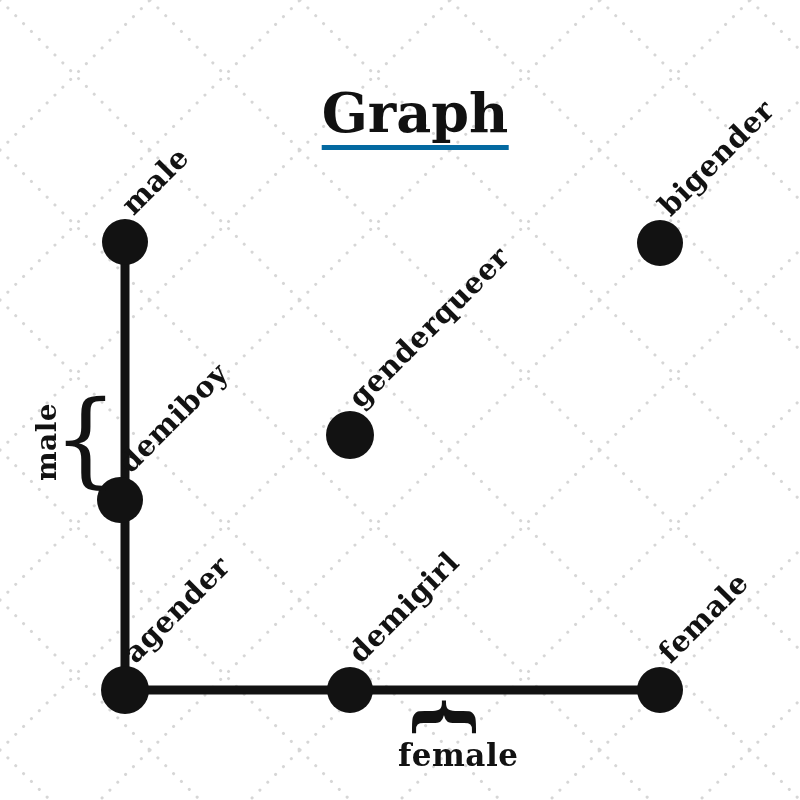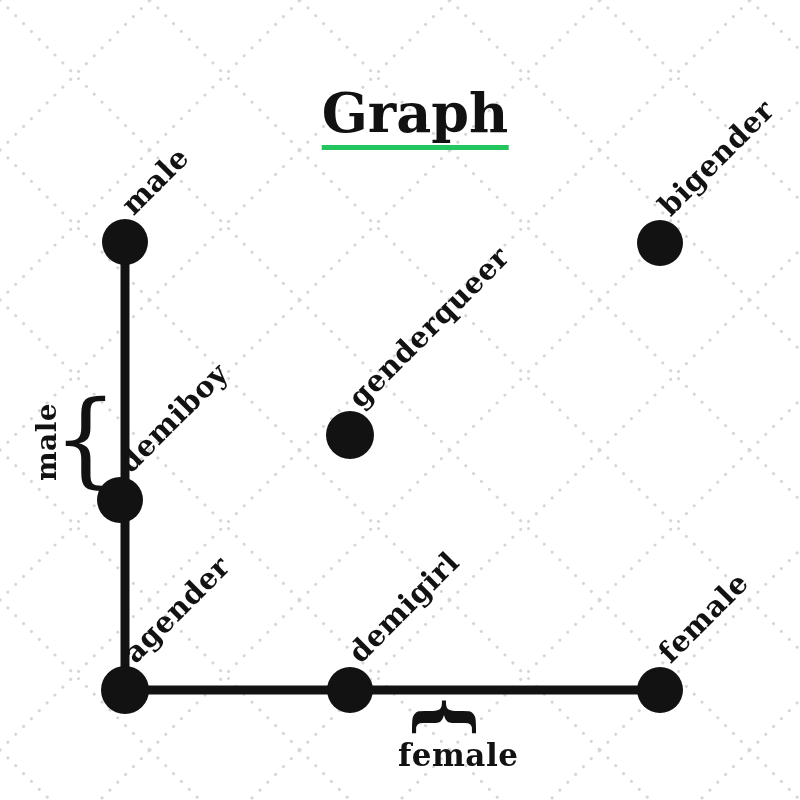--- a/index.html
+++ b/index.html
@@ -24,21 +24,21 @@
   }
   .page-title {
     position: absolute;
     left: 415px;
     top: 84px;
     transform: translateX(-50%);
     font-size: 54px;
     font-weight: bold;
     color: #111;
     line-height: 1.1;
-    border-bottom: 5px solid #22c55e;
+    border-bottom: 5px solid #0369a1;
     padding-bottom: 2px;
     white-space: nowrap;
   }
   .diag-label {
     position: absolute;
     font-family: "DejaVu Serif", serif;
     font-weight: bold;
     font-size: 29px;
     color: #121212;
     line-height: 1;

